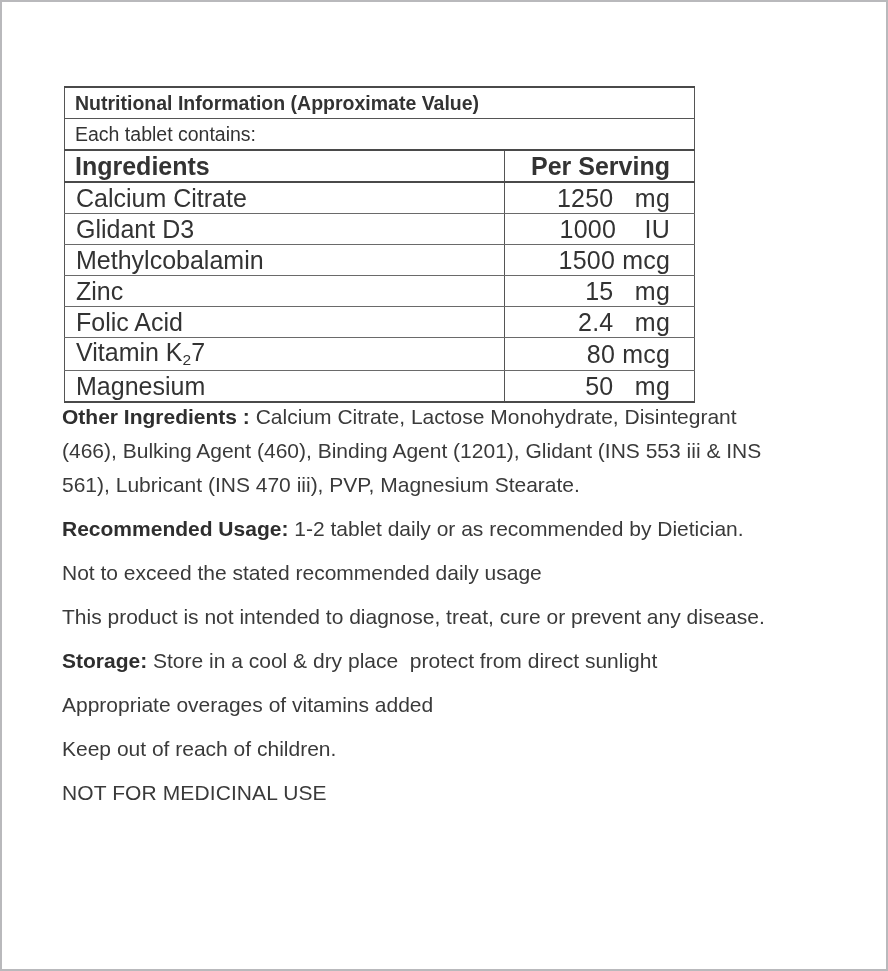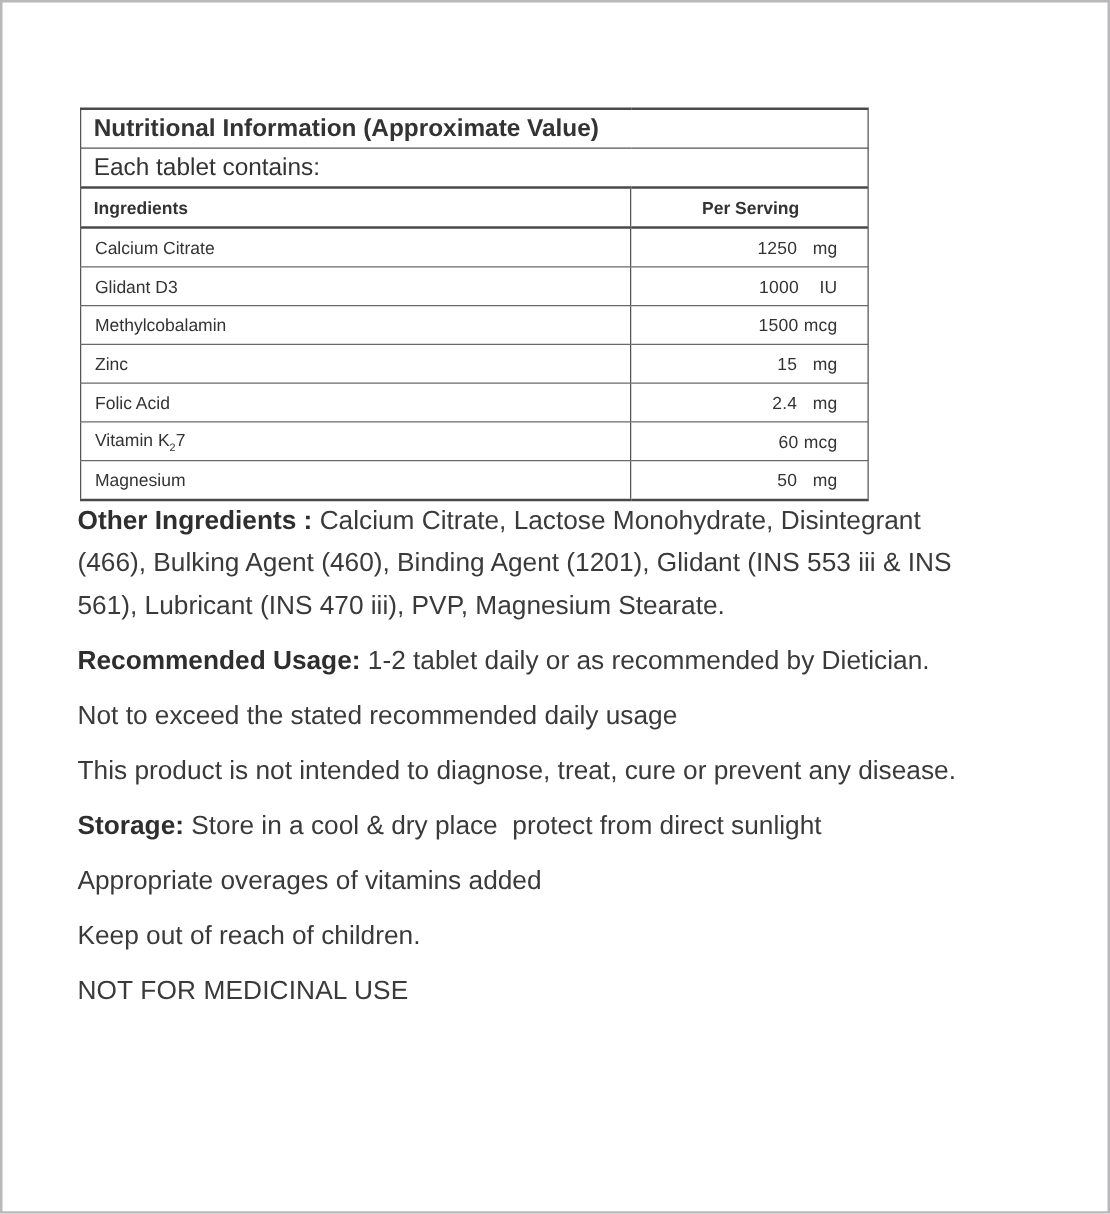--- a/index.html
+++ b/index.html
@@ -28,21 +28,21 @@
     top: 84px;
     width: 630px;
     border-collapse: collapse;
     table-layout: fixed;
   }
 
   .nutri-table td {
     border: 1px solid #555555;
     height: 30px;
     padding: 0 8px;
-    font-size: 14px;
+    font-size: 25px;
     line-height: 28px;
     color: #333333;
     vertical-align: middle;
     font-stretch: condensed;
     white-space: nowrap;
     overflow: hidden;
   }
 
   .nutri-table .col-name { width: 440px; }
   .nutri-table .col-val  { width: 190px; }
@@ -159,21 +159,21 @@
         <td class="col-val"><span>15</span>&nbsp;&nbsp;&nbsp;<span>mg</span></td>
       </tr>
 
       <tr class="row-data">
         <td class="col-name">Folic Acid</td>
         <td class="col-val"><span>2.4</span>&nbsp;&nbsp;&nbsp;<span>mg</span></td>
       </tr>
 
       <tr class="row-data">
         <td class="col-name"><span>Vitamin K</span><sub>2</sub><span>7</span></td>
-        <td class="col-val"><span>60</span>&nbsp;<span>mcg</span></td>
+        <td class="col-val"><span>80</span>&nbsp;<span>mcg</span></td>
       </tr>
 
       <tr class="row-data last">
         <td class="col-name">Magnesium</td>
         <td class="col-val"><span>50</span>&nbsp;&nbsp;&nbsp;<span>mg</span></td>
       </tr>
     </tbody>
   </table>
 
   <div class="body-copy">

